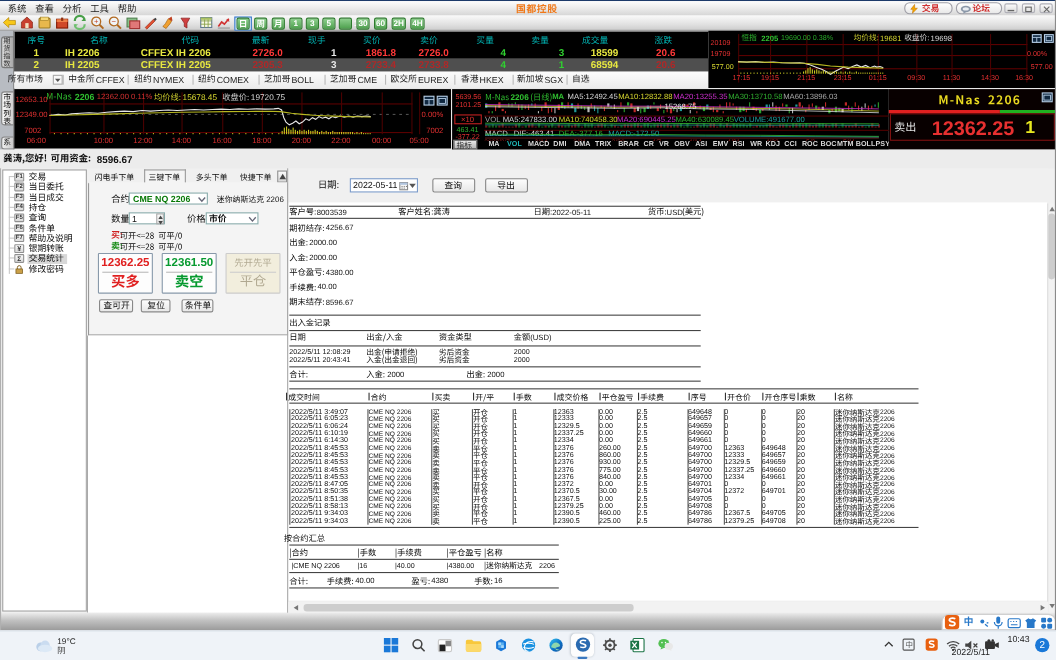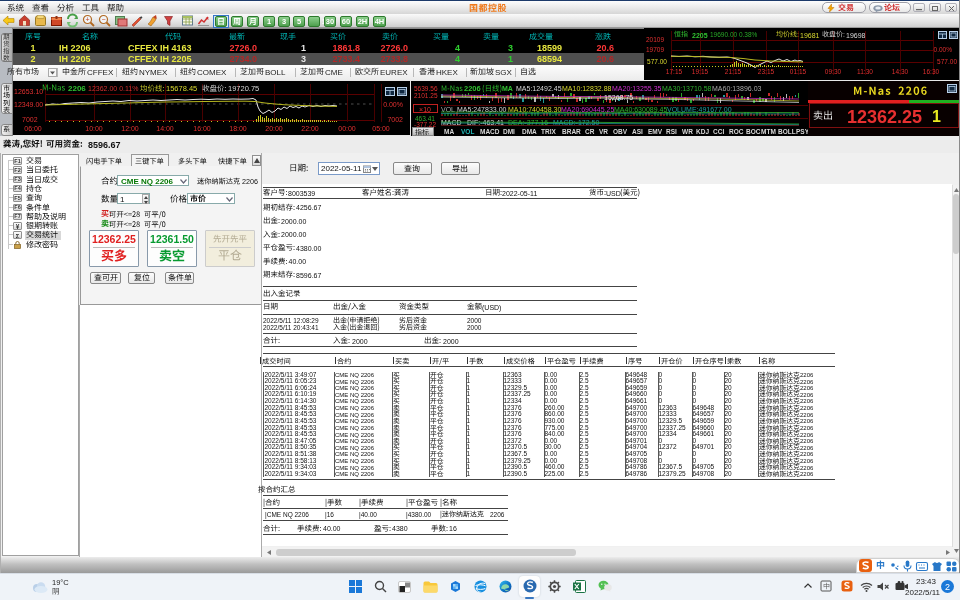--- a/index.html
+++ b/index.html
@@ -486,33 +486,33 @@
     </svg>
     <svg class="cn" style="left:595.0px;top:30.5px" width="18" height="12">
       <g fill="#00b8b8" transform="translate(0,8.40) scale(0.08000)">
         <use href="#r6DA8" x="0"></use>
         <use href="#r8DCC" x="100"></use>
       </g>
     </svg>
     <div class="r" style="left:13px;top:53px;width:631px;height:11.5px;background:#4f4f4f"></div>
     <div class="t" style="left:33px;top:43.8px;font:700 9px/9px 'Liberation Sans',sans-serif;color:#e8e840;transform:translateX(-50%);">1</div>
     <div class="t" style="left:59px;top:43.8px;font:700 9px/9px 'Liberation Sans',sans-serif;color:#e8e840;">IH 2206</div>
-    <div class="t" style="left:128px;top:43.8px;font:700 9px/9px 'Liberation Sans',sans-serif;color:#e8e840;">CFFEX IH 4163</div>
+    <div class="t" style="left:128px;top:43.8px;font:700 9px/9px 'Liberation Sans',sans-serif;color:#e8e840;">CFFEX IH 2206</div>
     <div class="t" style="left:257px;top:43.8px;font:700 9px/9px 'Liberation Sans',sans-serif;color:#ff3838;transform:translateX(-100%);">2726.0</div>
     <div class="t" style="left:306px;top:43.8px;font:700 9px/9px 'Liberation Sans',sans-serif;color:#e8e8e8;transform:translateX(-100%);">1</div>
     <div class="t" style="left:360px;top:43.8px;font:700 9px/9px 'Liberation Sans',sans-serif;color:#ff3838;transform:translateX(-100%);">1861.8</div>
     <div class="t" style="left:408px;top:43.8px;font:700 9px/9px 'Liberation Sans',sans-serif;color:#ff3838;transform:translateX(-100%);">2726.0</div>
     <div class="t" style="left:460px;top:43.8px;font:700 9px/9px 'Liberation Sans',sans-serif;color:#30d030;transform:translateX(-100%);">4</div>
     <div class="t" style="left:513px;top:43.8px;font:700 9px/9px 'Liberation Sans',sans-serif;color:#30d030;transform:translateX(-100%);">3</div>
     <div class="t" style="left:562px;top:43.8px;font:700 9px/9px 'Liberation Sans',sans-serif;color:#e8e840;transform:translateX(-100%);">18599</div>
     <div class="t" style="left:614px;top:43.8px;font:700 9px/9px 'Liberation Sans',sans-serif;color:#ff3838;transform:translateX(-100%);">20.6</div>
     <div class="t" style="left:33px;top:54.8px;font:700 9px/9px 'Liberation Sans',sans-serif;color:#e8e840;transform:translateX(-50%);">2</div>
     <div class="t" style="left:59px;top:54.8px;font:700 9px/9px 'Liberation Sans',sans-serif;color:#e8e840;">IH 2205</div>
     <div class="t" style="left:128px;top:54.8px;font:700 9px/9px 'Liberation Sans',sans-serif;color:#e8e840;">CFFEX IH 2205</div>
-    <div class="t" style="left:257px;top:54.8px;font:700 9px/9px 'Liberation Sans',sans-serif;color:#b02828;transform:translateX(-100%);">2734.0</div>
+    <div class="t" style="left:257px;top:54.8px;font:700 9px/9px 'Liberation Sans',sans-serif;color:#b02828;transform:translateX(-100%);">2305.3</div>
     <div class="t" style="left:306px;top:54.8px;font:700 9px/9px 'Liberation Sans',sans-serif;color:#e8e8e8;transform:translateX(-100%);">3</div>
     <div class="t" style="left:360px;top:54.8px;font:700 9px/9px 'Liberation Sans',sans-serif;color:#b02828;transform:translateX(-100%);">2733.4</div>
     <div class="t" style="left:408px;top:54.8px;font:700 9px/9px 'Liberation Sans',sans-serif;color:#b02828;transform:translateX(-100%);">2733.8</div>
     <div class="t" style="left:460px;top:54.8px;font:700 9px/9px 'Liberation Sans',sans-serif;color:#30d030;transform:translateX(-100%);">4</div>
     <div class="t" style="left:513px;top:54.8px;font:700 9px/9px 'Liberation Sans',sans-serif;color:#30d030;transform:translateX(-100%);">1</div>
     <div class="t" style="left:562px;top:54.8px;font:700 9px/9px 'Liberation Sans',sans-serif;color:#e8e840;transform:translateX(-100%);">68594</div>
     <div class="t" style="left:614px;top:54.8px;font:700 9px/9px 'Liberation Sans',sans-serif;color:#b02828;transform:translateX(-100%);">20.6</div>
     <div class="r" style="left:13px;top:65px;width:631px;height:15px;background:linear-gradient(#fcfcfc,#ececec)"></div>
     <div class="r" style="left:57px;top:68px;width:1px;height:9px;background:#b8b8b8"></div>
     <div class="r" style="left:116px;top:68px;width:1px;height:9px;background:#b8b8b8"></div>
@@ -2551,18 +2551,18 @@
     <svg class="cn" style="left:877px;top:581px" width="14" height="11">
       <path d="M0.5 4h2.5L6 1.5v8L3 7H0.5Z" fill="#444"></path>
       <path d="M8 4l3.5 3.5M11.5 4L8 7.5" stroke="#444" stroke-width="1.2"></path>
     </svg>
     <svg class="cn" style="left:895px;top:581px" width="15" height="11">
       <rect x="0.5" y="2" width="9" height="7" rx="1" fill="#333"></rect>
       <path d="M9.5 4.5L13 2.8v5.4L9.5 6.5Z" fill="#333"></path>
       <circle cx="4" cy="1.5" r="1.4" fill="#333"></circle>
       <circle cx="7.5" cy="1.2" r="1.1" fill="#333"></circle>
     </svg>
-    <div class="t" style="left:936px;top:578px;font:400 8px/8px 'Liberation Sans',sans-serif;color:#222;transform:translateX(-100%);">23:43</div>
-    <div class="t" style="left:900px;top:588.5px;font:400 8px/8px 'Liberation Sans',sans-serif;color:#222;transform:translateX(-100%);margin-left:40px;">2022/5/11</div>
+    <div class="t" style="left:936px;top:578px;font:400 8px/8px 'Liberation Sans',sans-serif;color:#222;transform:translateX(-100%);">10:43</div>
+    <div class="t" style="left:900px;top:588.5px;font:400 8px/8px 'Liberation Sans',sans-serif;color:#222;transform:translateX(-100%);">2022/5/11</div>
     <svg class="cn" style="left:941px;top:580px" width="13" height="13">
       <circle cx="6.5" cy="6.5" r="6.5" fill="#1a78d8"></circle>
       <text x="6.5" y="9.5" font-size="9" text-anchor="middle" fill="#fff" font-family="Liberation Sans">2</text>
     </svg>
   </div>
 </body></html>

